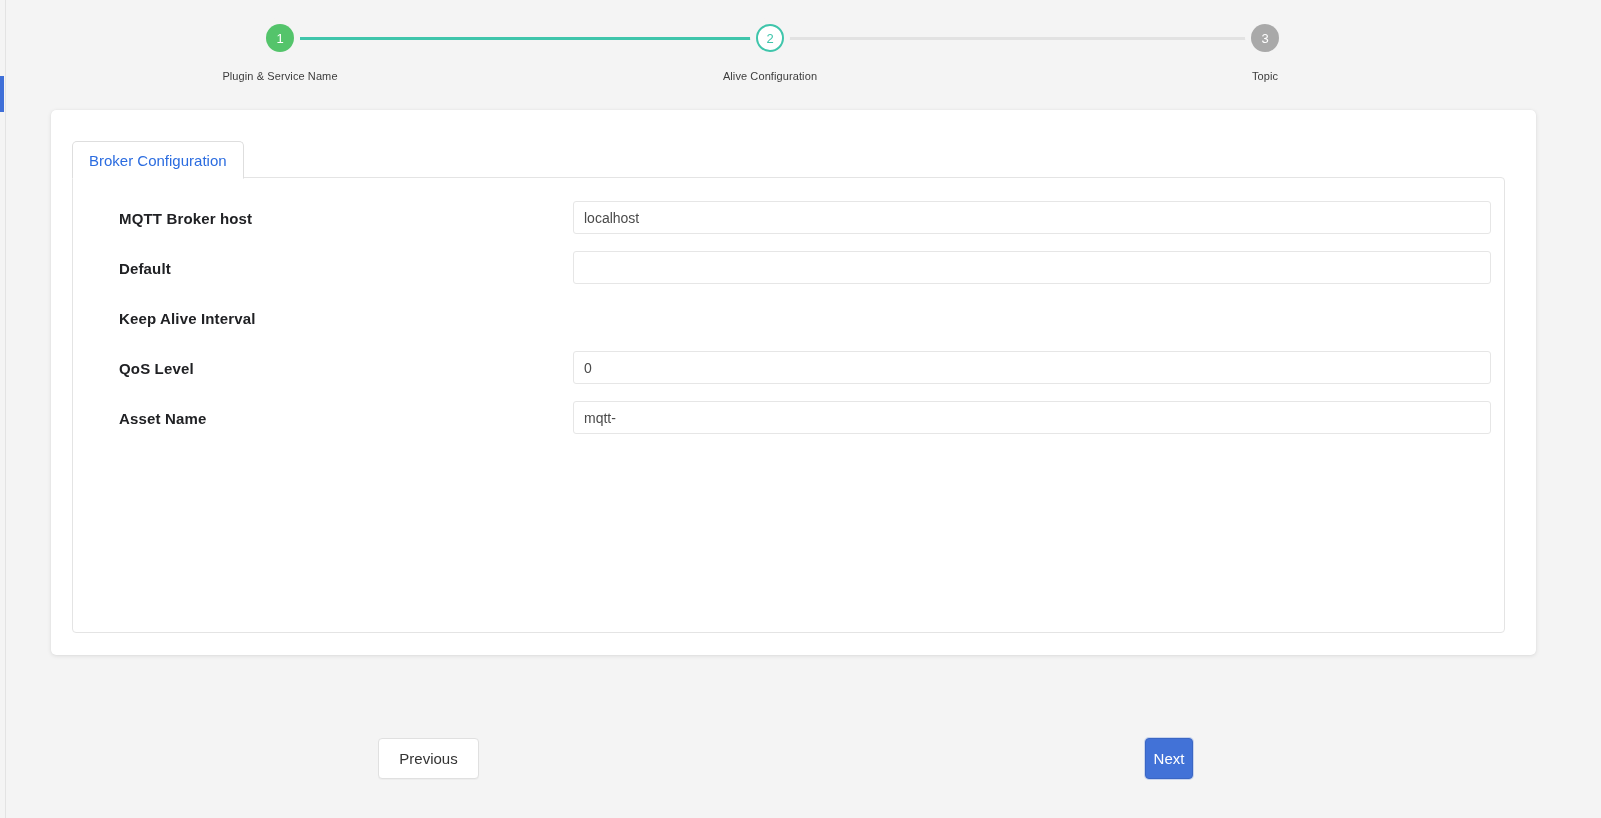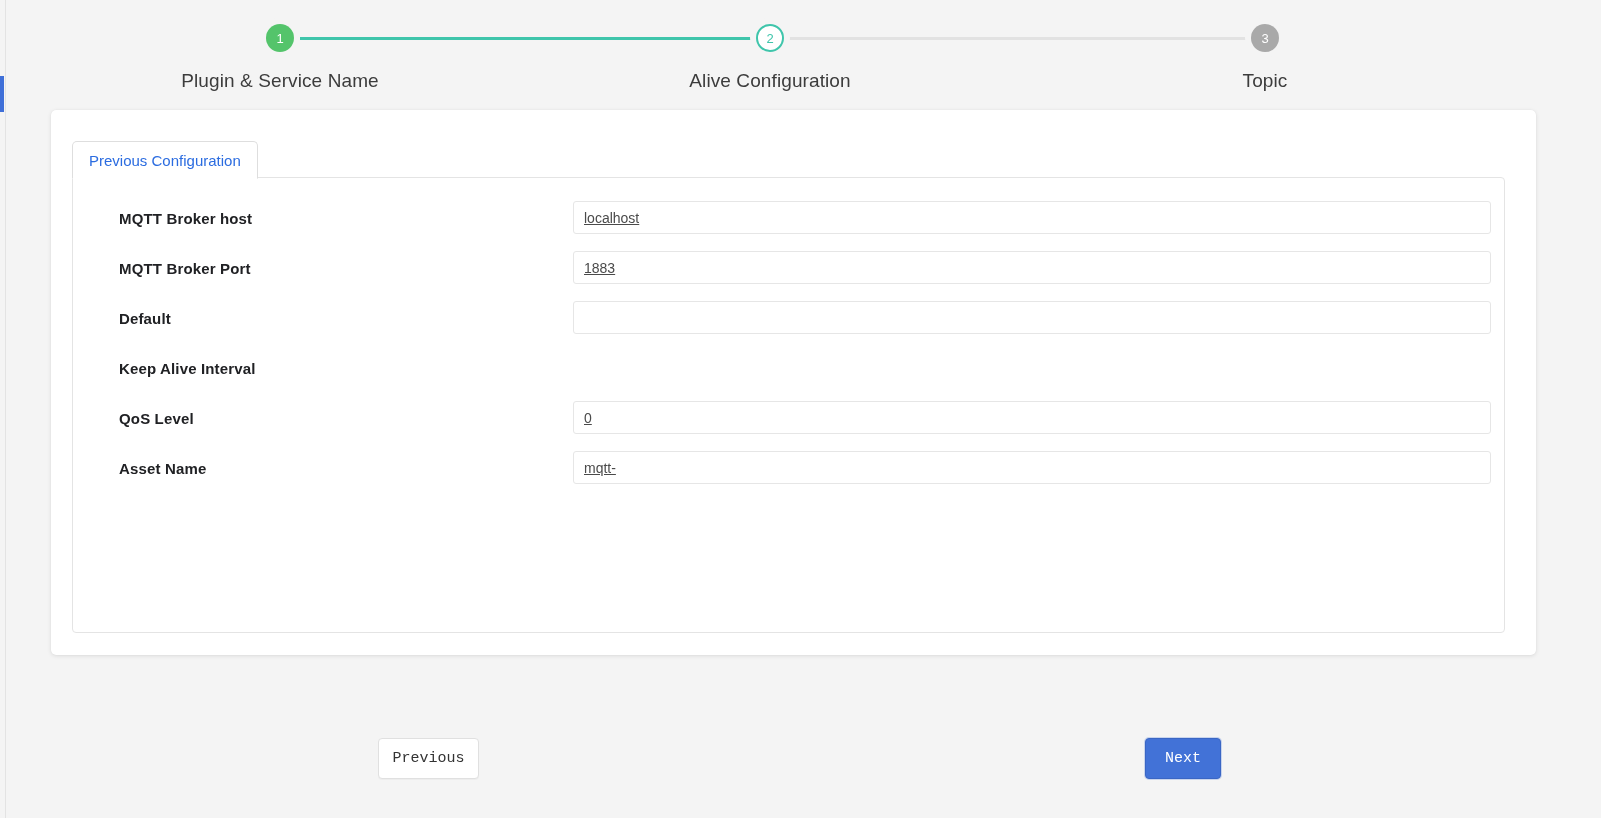--- a/index.html
+++ b/index.html
@@ -70,21 +70,21 @@
     background: #ffffff;
     color: #3fc5ab;
     border: 2px solid #3fc5ab;
   }
   .bubble.pending {
     background: #a9a9a9;
     color: #ffffff;
   }
   .step-label {
     margin-top: 8px;
-    font-size: 19px;
+    font-size: 11px;
     color: #3c3c3c;
     letter-spacing: .1px;
   }
 
   .connector {
     position: absolute;
     top: 23px;
     height: 3px;
     z-index: 1;
   }
@@ -158,44 +158,43 @@
     left: 500px; top: 2px;
     width: 918px; height: 33px;
     border: 1px solid #e6e6e6;
     border-radius: 3px;
     background: #ffffff;
     font-family: "Liberation Sans", sans-serif;
     font-size: 14px;
     color: #4a4a4a;
     padding: 0 10px;
     outline: none;
-    text-decoration: underline;
   }
   .field-input::placeholder { color: #b9b9b9; }
 
   
   .btn {
     position: absolute;
-    font-family: Liberation Mono, monospace;
+    font-family: Liberation Sans, sans-serif;
     font-size: 15px;
     border-radius: 4px;
     cursor: pointer;
     display: flex; align-items: center; justify-content: center;
   }
   .btn-prev {
     left: 378px; top: 738px;
     width: 101px; height: 41px;
     background: #ffffff;
     border: 1px solid #e0e0e0;
     color: #333333;
     box-shadow: 0 1px 1px rgba(0,0,0,.03);
   }
   .btn-next {
     left: 1145px; top: 738px;
-    width: 76px; height: 41px;
+    width: 48px; height: 41px;
     background: #4272d7;
     border: 1px solid #3a66c4;
     color: #ffffff;
     box-shadow: 0 0 0 1px rgba(66,114,215,.25);
   }
 </style>
 </head>
 <body>
 
 <div id="root">
@@ -225,35 +224,31 @@
       <div class="bubble-wrap">
         <div class="bubble pending">3</div>
       </div>
       <div class="step-label">Topic</div>
     </div>
   </div>
 
   <div class="card">
 
     <div class="tabbar">
-      <div class="tab-active">Previous Configuration</div>
+      <div class="tab-active">Broker Configuration</div>
     </div>
 
     <div class="tabpanel">
       <div class="form">
 
         <div class="row">
           <div class="field-label">MQTT Broker host</div>
           <input class="field-input" type="text" value="localhost" style="">
         </div>
 
-        <div class="row">
-          <div class="field-label">MQTT Broker Port</div>
-          <input class="field-input" type="text" value="1883" style="">
-        </div>
 
 
         <div class="row">
           <div class="field-label">Default</div>
           <input class="field-input" type="text" value="" style="">
         </div>
 
         <div class="row">
           <div class="field-label">Keep Alive Interval</div>
         </div>

